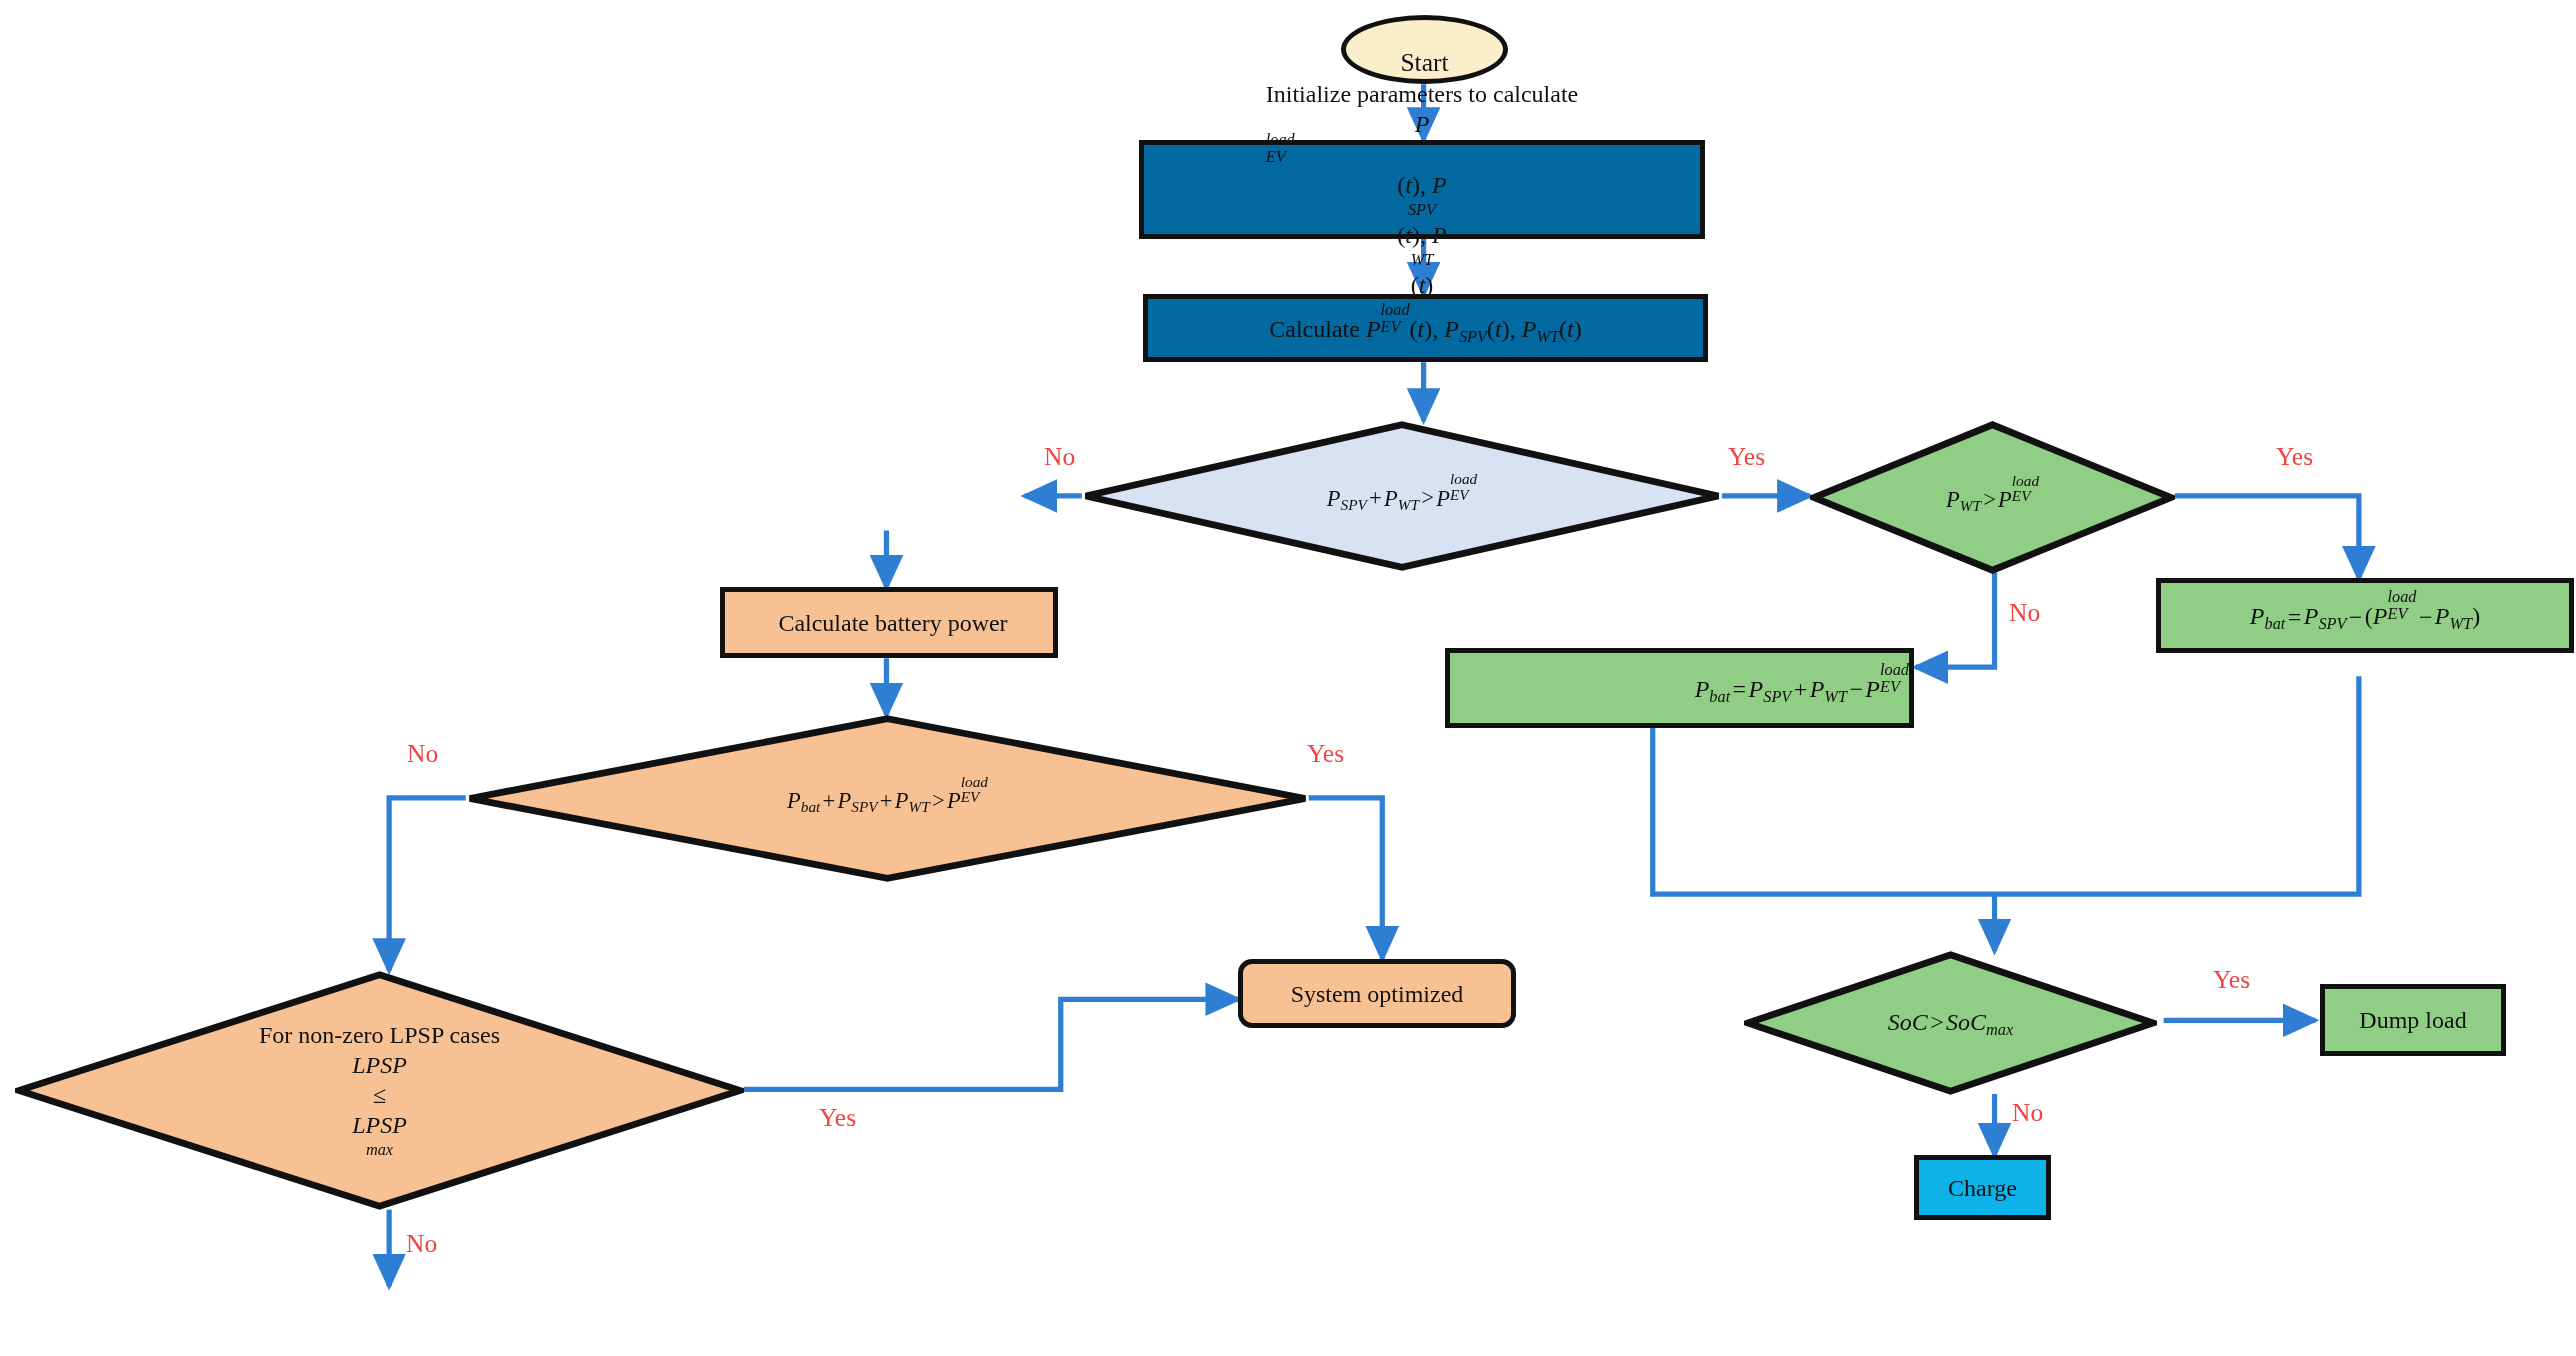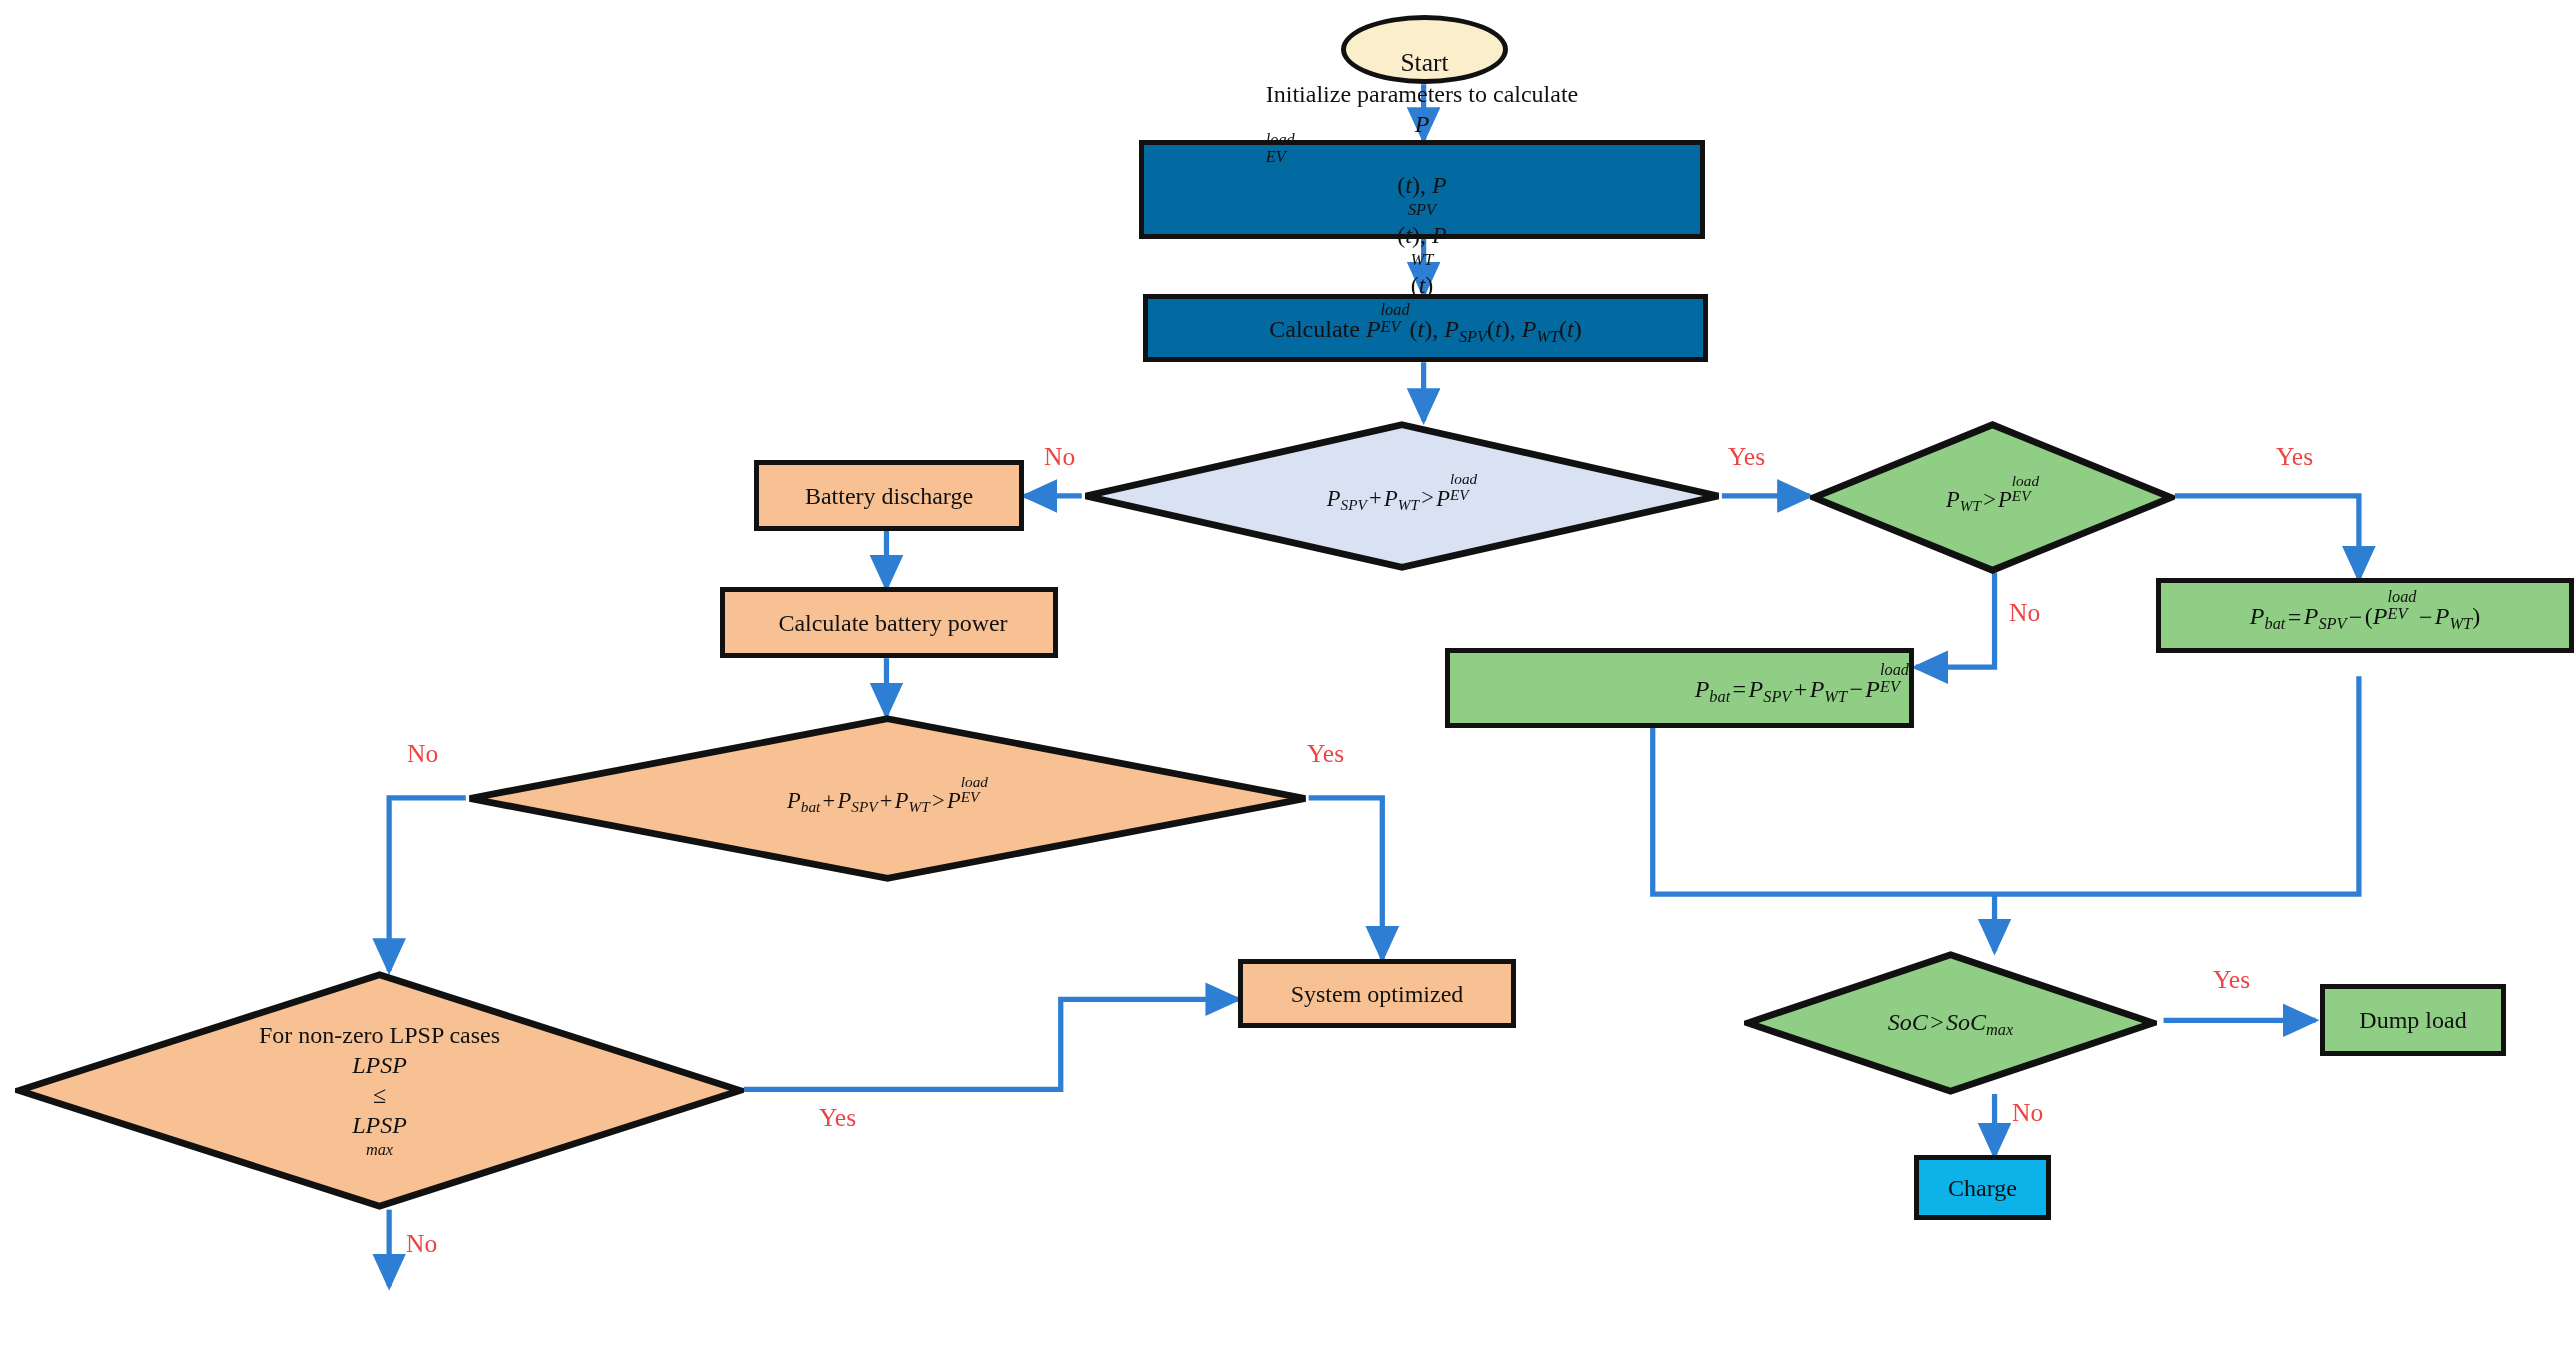--- a/index.html
+++ b/index.html
@@ -172,23 +172,20 @@
 
   <div class="node diamond lbl-30" style="left:1082px; top:421px; width:640px; height:150px;">
     <svg class="dia-svg" viewBox="0 0 852 200" preserveAspectRatio="none">
       <polygon points="426,5 847,100 426,195 5,100" fill="#d9e2f3" stroke="#111111" stroke-width="9"></polygon>
     </svg>
     <span class="dia-label">
       <i class="mi">P</i><span class="sub">SPV</span><span class="op">+</span><i class="mi">P</i><span class="sub">WT</span><span class="op">&gt;</span><i class="mi">P</i><span class="subsup"><i class="top">load</i><i class="bot">EV</i></span>
     </span>
   </div>
 
-  <div class="node box orange lbl-32" style="left:754px; top:460px; width:270px; height:71px;">
-    <span>Battery discharge</span>
-  </div>
 
   <div class="node box orange lbl-32" style="left:720px; top:587px; width:338px; height:71px;padding-left:8px;">
     <span>Calculate battery power</span>
   </div>
 
   <div class="node diamond lbl-30" style="left:466px; top:715px; width:843px; height:167px;">
     <svg class="dia-svg" viewBox="0 0 1122 222" preserveAspectRatio="none">
       <polygon points="561,5 1117,111 561,217 5,111" fill="#f8c193" stroke="#111111" stroke-width="9"></polygon>
     </svg>
     <span class="dia-label">
@@ -201,21 +198,21 @@
       <polygon points="485,5 965,159 485,313 5,159" fill="#f8c193" stroke="#111111" stroke-width="9"></polygon>
     </svg>
     <span class="dia-label two-line">
       <span>For non-zero LPSP cases</span>
       <span>
         <i class="mi">LPSP</i><span class="op">≤</span><i class="mi">LPSP</i><span class="sub">max</span>
       </span>
     </span>
   </div>
 
-  <div class="node box orange lbl-32" style="left:1238px; top:959px; width:278px; height:69px;">
+  <div class="node box orange lbl-32" style="left:1238px; top:959px; width:278px; height:69px;border-radius:14px;">
     <span>System optimized</span>
   </div>
 
 
   <div class="node diamond lbl-30" style="left:1810px; top:421px; width:365px; height:153px;">
     <svg class="dia-svg" viewBox="0 0 486 204" preserveAspectRatio="none">
       <polygon points="243,5 481,102 243,199 5,102" fill="#8fce84" stroke="#111111" stroke-width="9"></polygon>
     </svg>
     <span class="dia-label">
       <i class="mi">P</i><span class="sub">WT</span><span class="op">&gt;</span><i class="mi">P</i><span class="subsup"><i class="top">load</i><i class="bot">EV</i></span>

